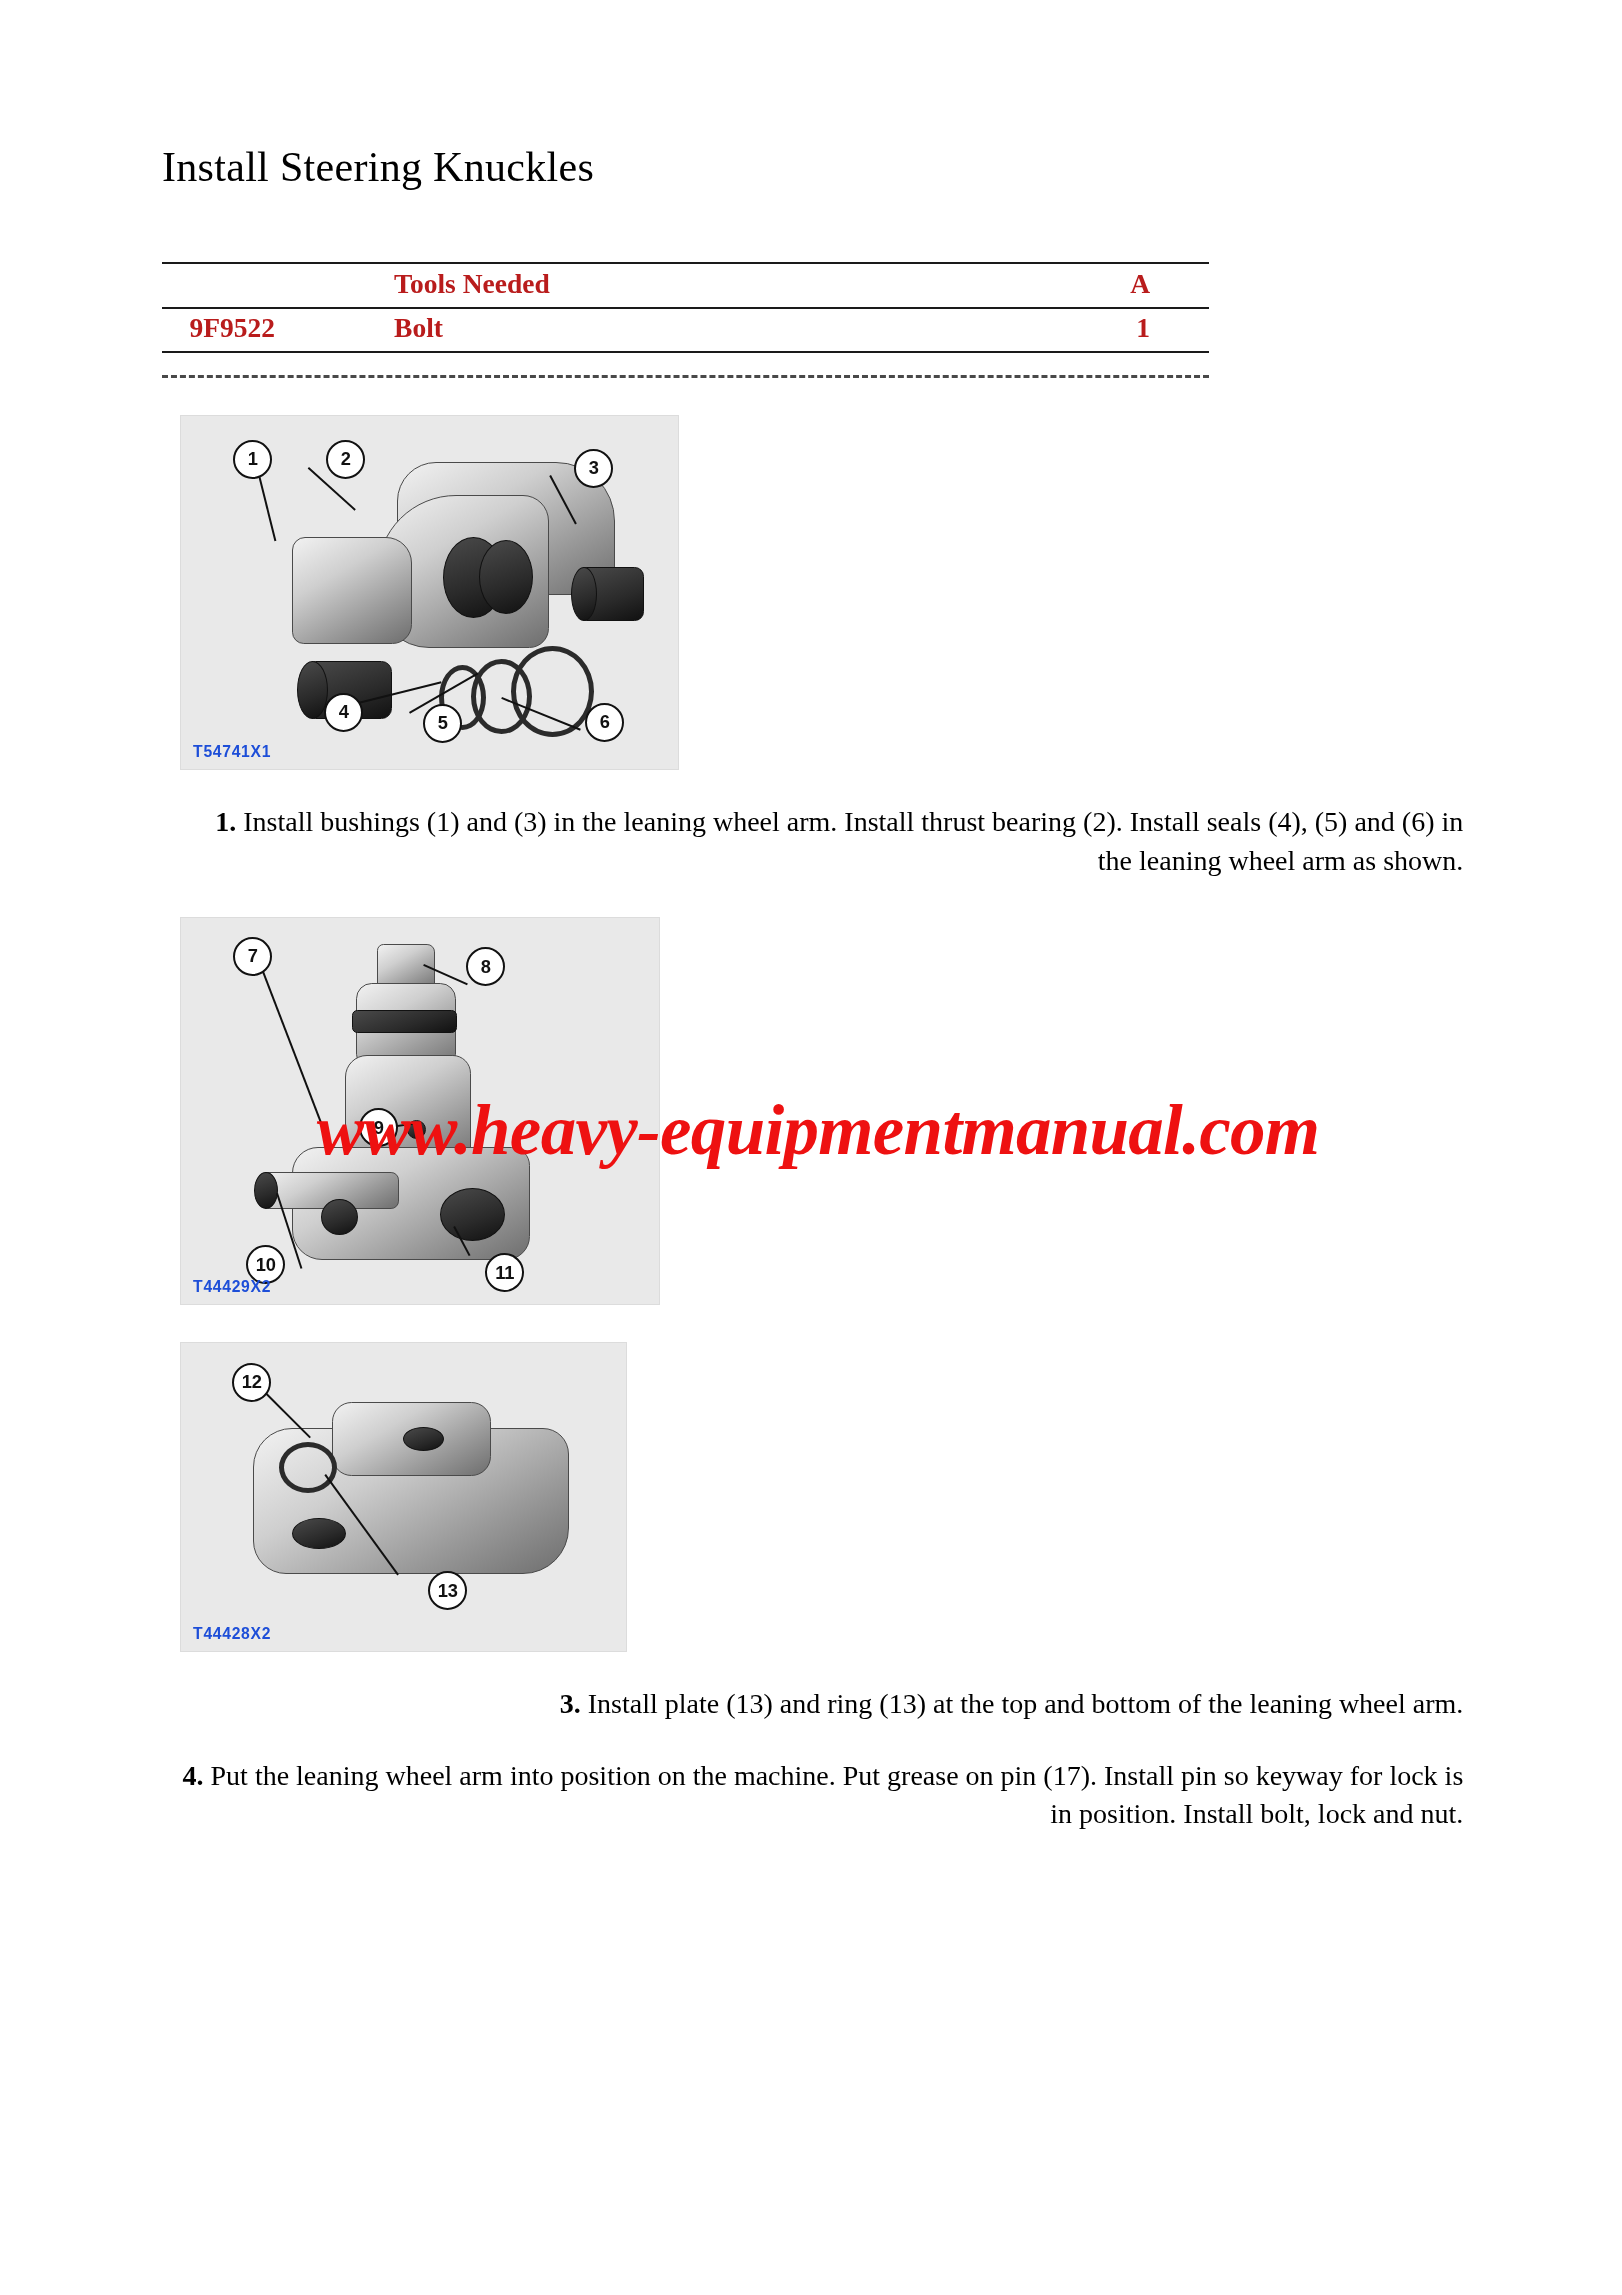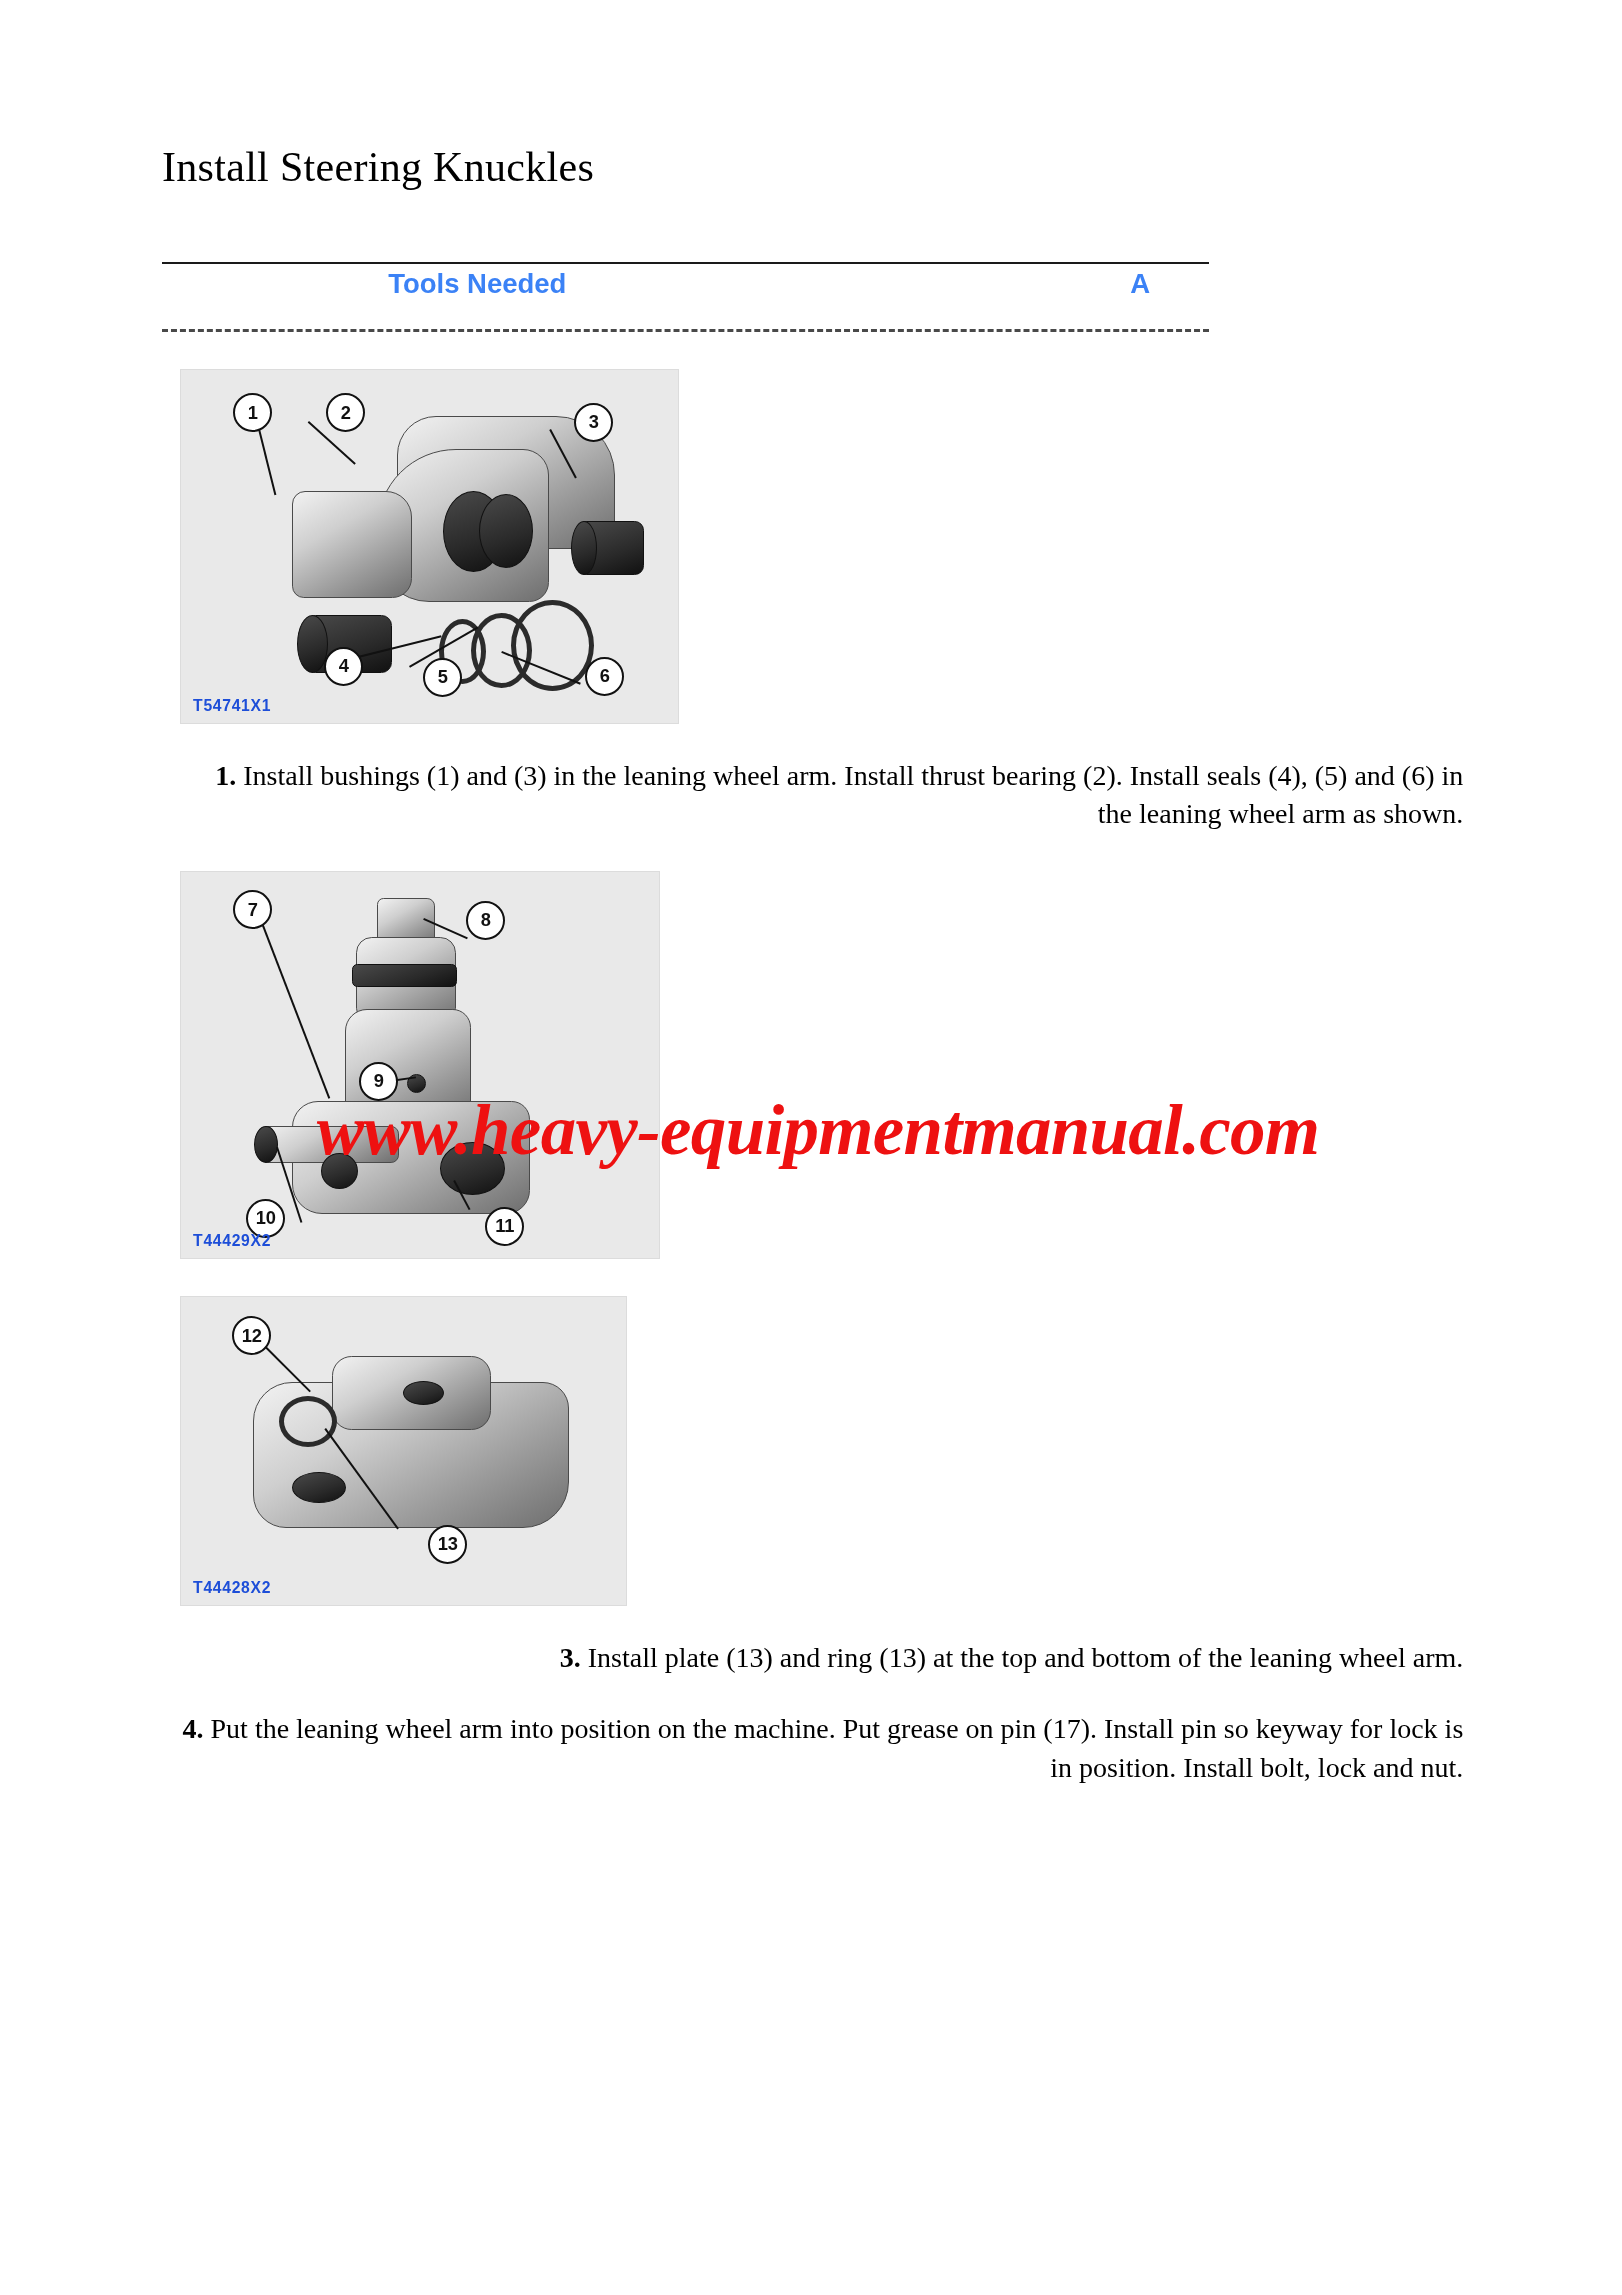--- a/index.html
+++ b/index.html
@@ -40,24 +40,24 @@
 
   
   .tools-wrap {
     margin-top: 72px;
     width: 1047px;
     position: relative;
   }
   .tools-table {
     width: 1047px;
     border-collapse: collapse;
-    font-family: Liberation Sans, sans-serif;
+    font-family: Liberation Serif, serif;
     font-weight: bold;
     font-size: 27.5px;
-    color: #3b82f6;
+    color: #b91c1c;
   }
   .tools-table td {
     padding: 3.9px 0 6.5px 0;
     vertical-align: bottom;
   }
   .rule-top {
     border-top: 2.6px solid #1a1a1a;
   }
   .rule-bottom {
     border-bottom: 2.6px solid #1a1a1a;
@@ -169,20 +169,25 @@
 
     <h1 class="page-title">Install Steering Knuckles</h1>
 
     <div class="tools-wrap">
       <table class="tools-table">
         <tbody>
             <tr class="rule-top">
           <td class="col-part rule-top"></td>
           <td class="col-desc rule-top">Tools Needed</td>
           <td class="col-qty rule-top">A</td>
+        </tr>
+        <tr>
+          <td class="col-part rule-top rule-bottom">9F9522</td>
+          <td class="col-desc rule-top rule-bottom">Bolt</td>
+          <td class="col-qty rule-top rule-bottom">1</td>
         </tr>
       </tbody>
         </table>
       <div class="dashed-rule"></div>
     </div>
 
     <div class="figure fig1">
 
       <div class="shape" style="left:216px; top:46px; width:216px; height:131px; border-radius:39px 59px 26px 19.6px;"></div>
       <div class="shape" style="left:196px; top:79px; width:170px; height:151px; border-radius:79px 26px 19.6px 52px;"></div>

